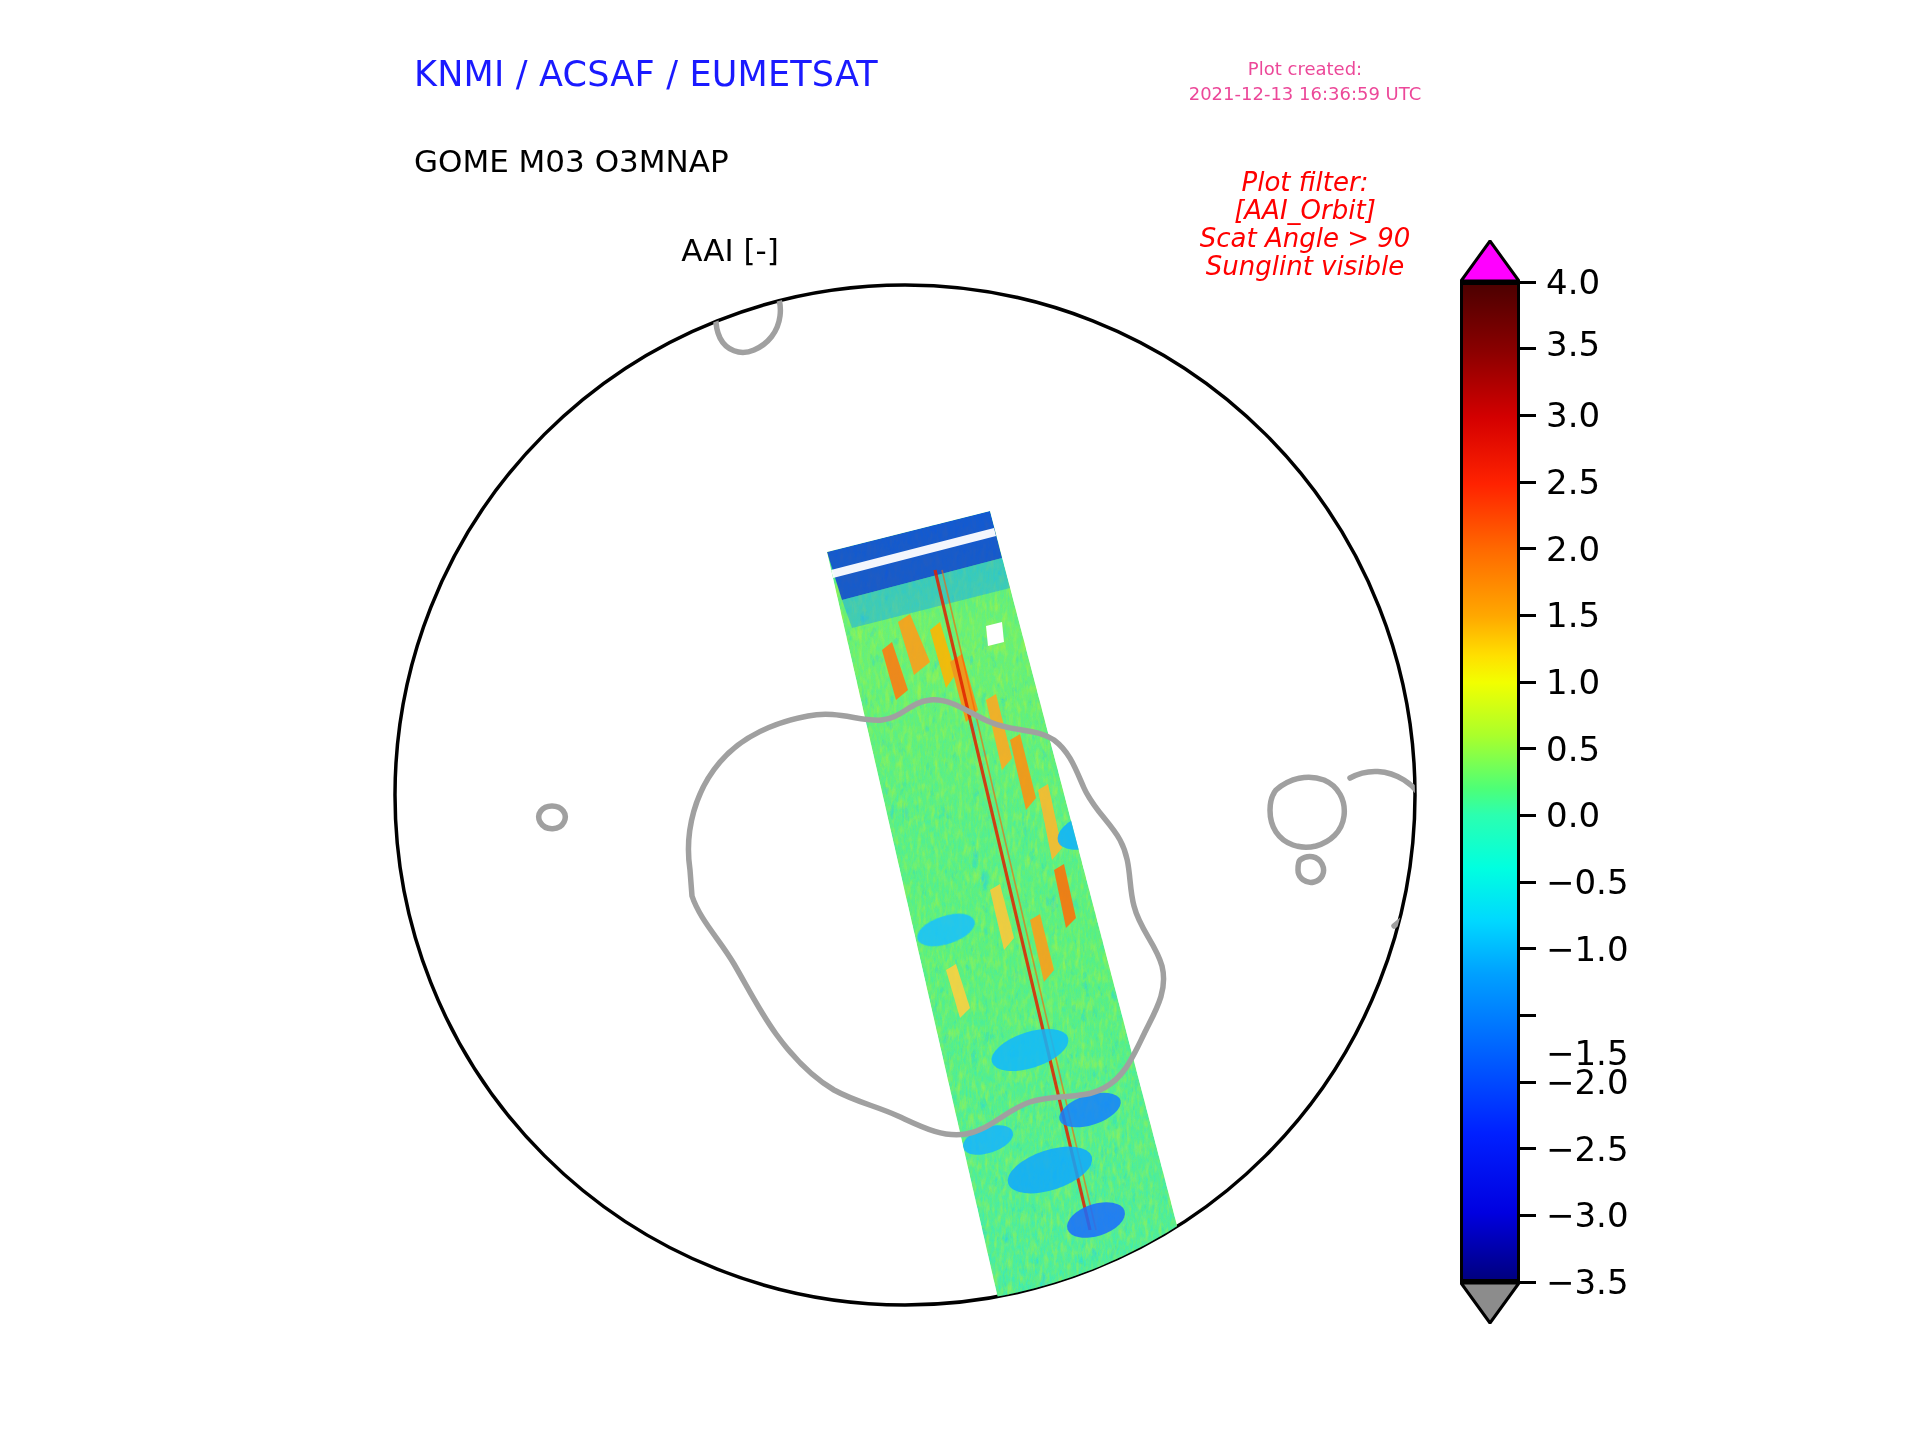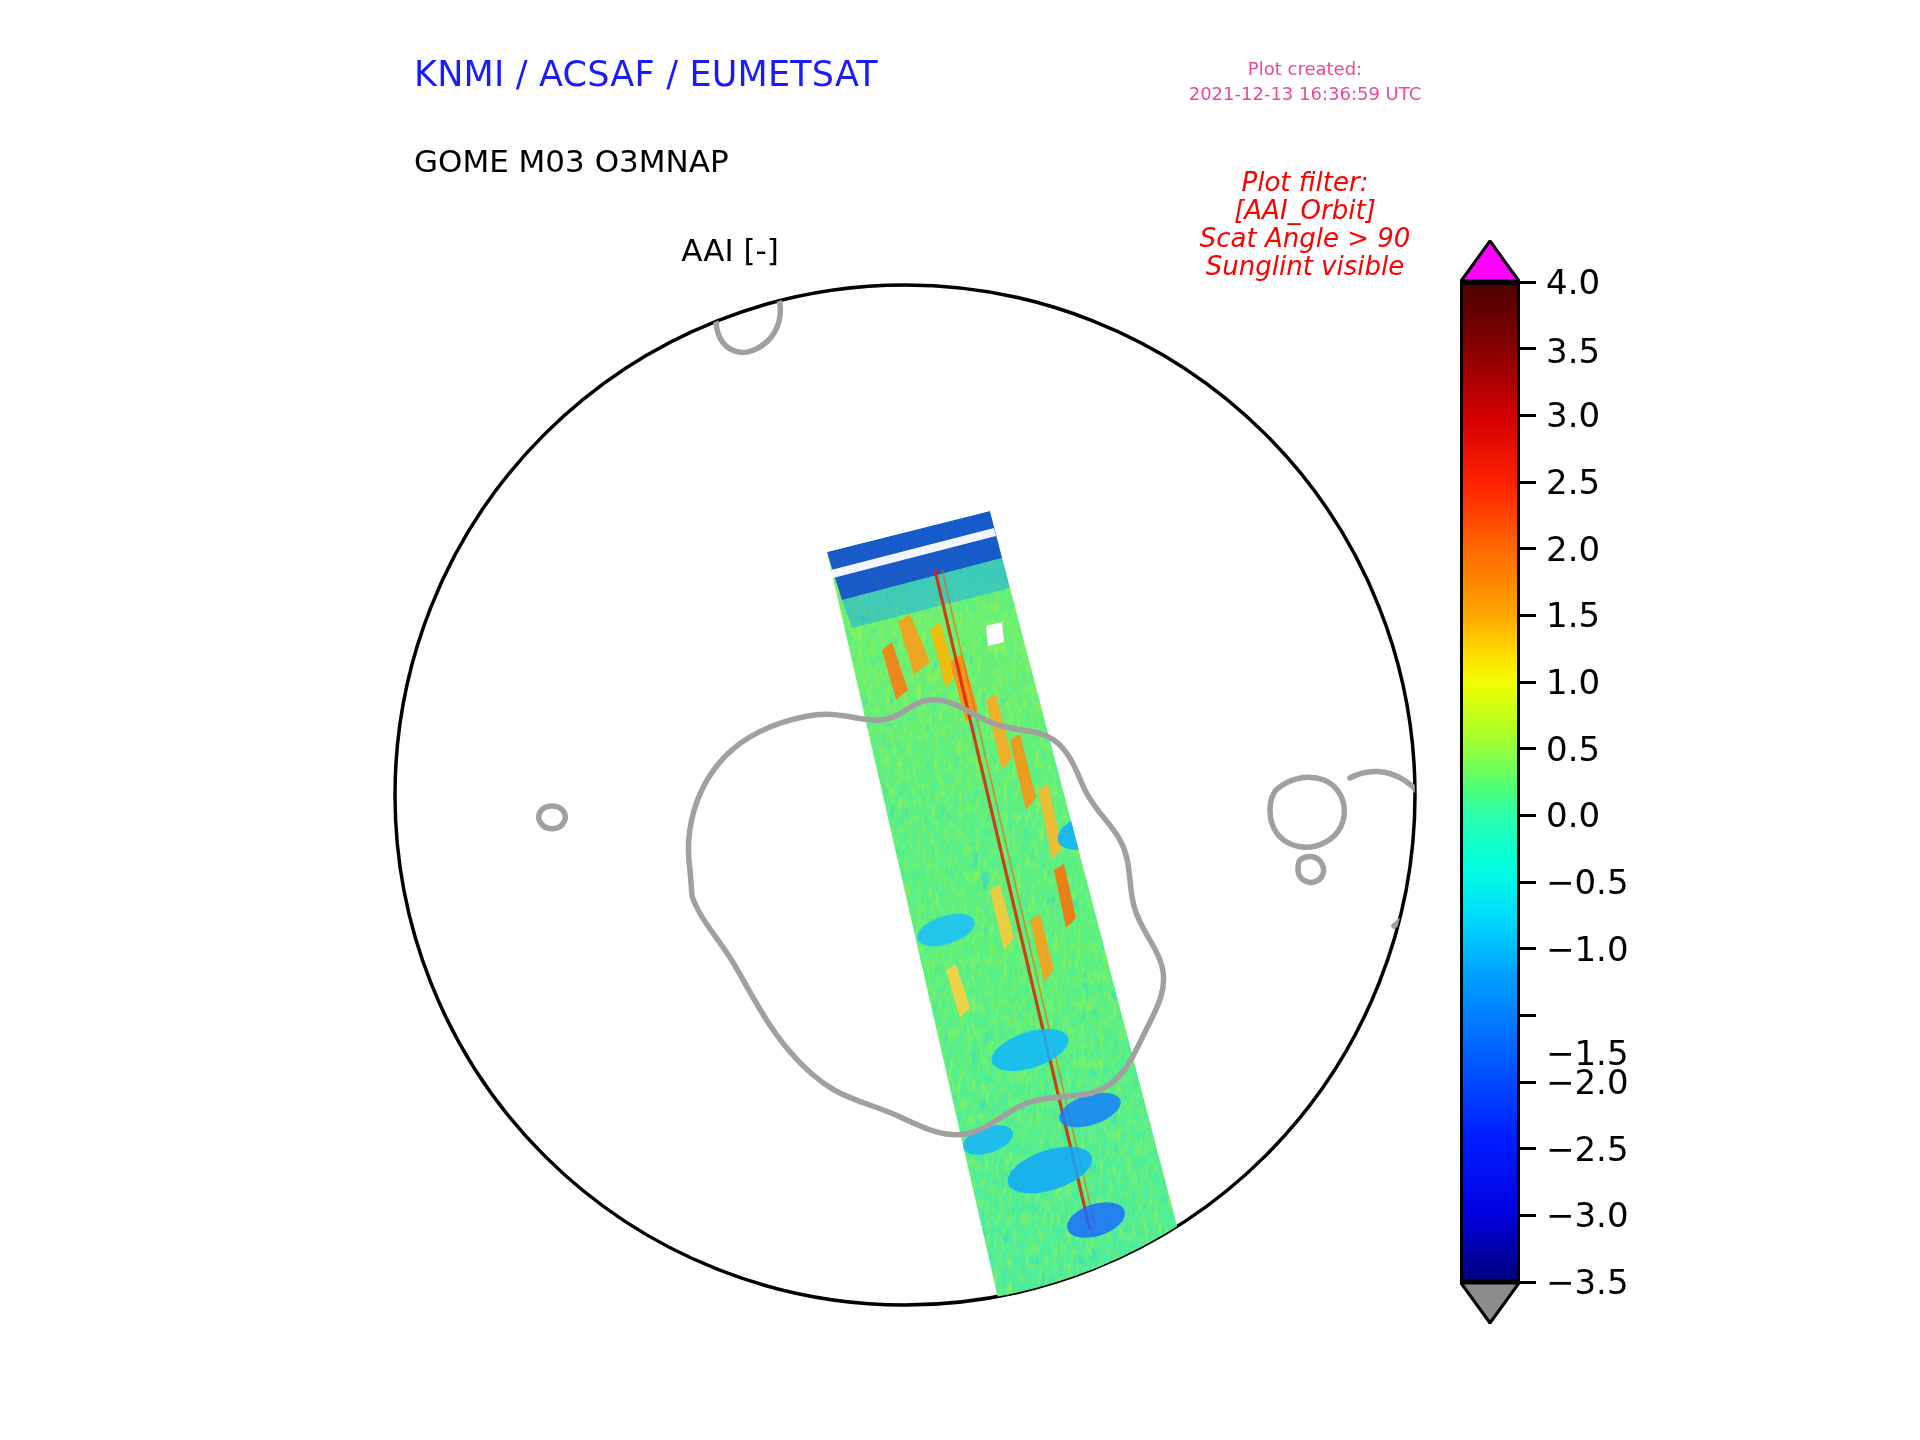--- a/index.html
+++ b/index.html
@@ -198,21 +198,21 @@
   <div id="cbar-body">
     <div id="cbar-grad" style="background: linear-gradient(rgb(77, 0, 0) 0%, rgb(139, 0, 0) 6.67%, rgb(212, 0, 0) 13.33%, rgb(255, 34, 0) 20%, rgb(255, 106, 0) 26.67%, rgb(255, 168, 0) 33.33%, rgb(255, 224, 0) 37.33%, rgb(242, 255, 0) 40%, rgb(170, 255, 43) 45.33%, rgb(77, 255, 119) 50.67%, rgb(43, 255, 176) 53.33%, rgb(0, 255, 224) 58.67%, rgb(0, 216, 255) 64%, rgb(0, 160, 255) 69.33%, rgb(0, 96, 255) 77.33%, rgb(0, 32, 255) 85.33%, rgb(0, 0, 224) 93.33%, rgb(0, 0, 128) 100%);"></div>
   </div>
 
   <svg id="cbar-dn" viewBox="0 0 60 42">
     <polygon points="30,41 59,1 1,1" fill="#8c8c8c" stroke="#000" stroke-width="3" stroke-linejoin="round"></polygon>
   </svg>
 <div class="cb-tick" style="top: -1.5px;"></div>
     <div class="cb-lbl" style="top: 0px;">4.0</div>
     <div class="cb-tick" style="top: 65.1667px;"></div>
-    <div class="cb-lbl" style="top: 69px; text-align: center;">3.5</div>
+    <div class="cb-lbl" style="top: 62px; text-align: center;">3.5</div>
     <div class="cb-tick" style="top: 131.833px;"></div>
     <div class="cb-lbl" style="top: 133.333px;">3.0</div>
     <div class="cb-tick" style="top: 198.5px;"></div>
     <div class="cb-lbl" style="top: 200px;">2.5</div>
     <div class="cb-tick" style="top: 265.167px;"></div>
     <div class="cb-lbl" style="top: 266.667px; text-align: right;">2.0</div>
     <div class="cb-tick" style="top: 331.833px;"></div>
     <div class="cb-lbl" style="top: 333.333px; text-align: center;">1.5</div>
     <div class="cb-tick" style="top: 398.5px;"></div>
     <div class="cb-lbl" style="top: 400px;">1.0</div>

